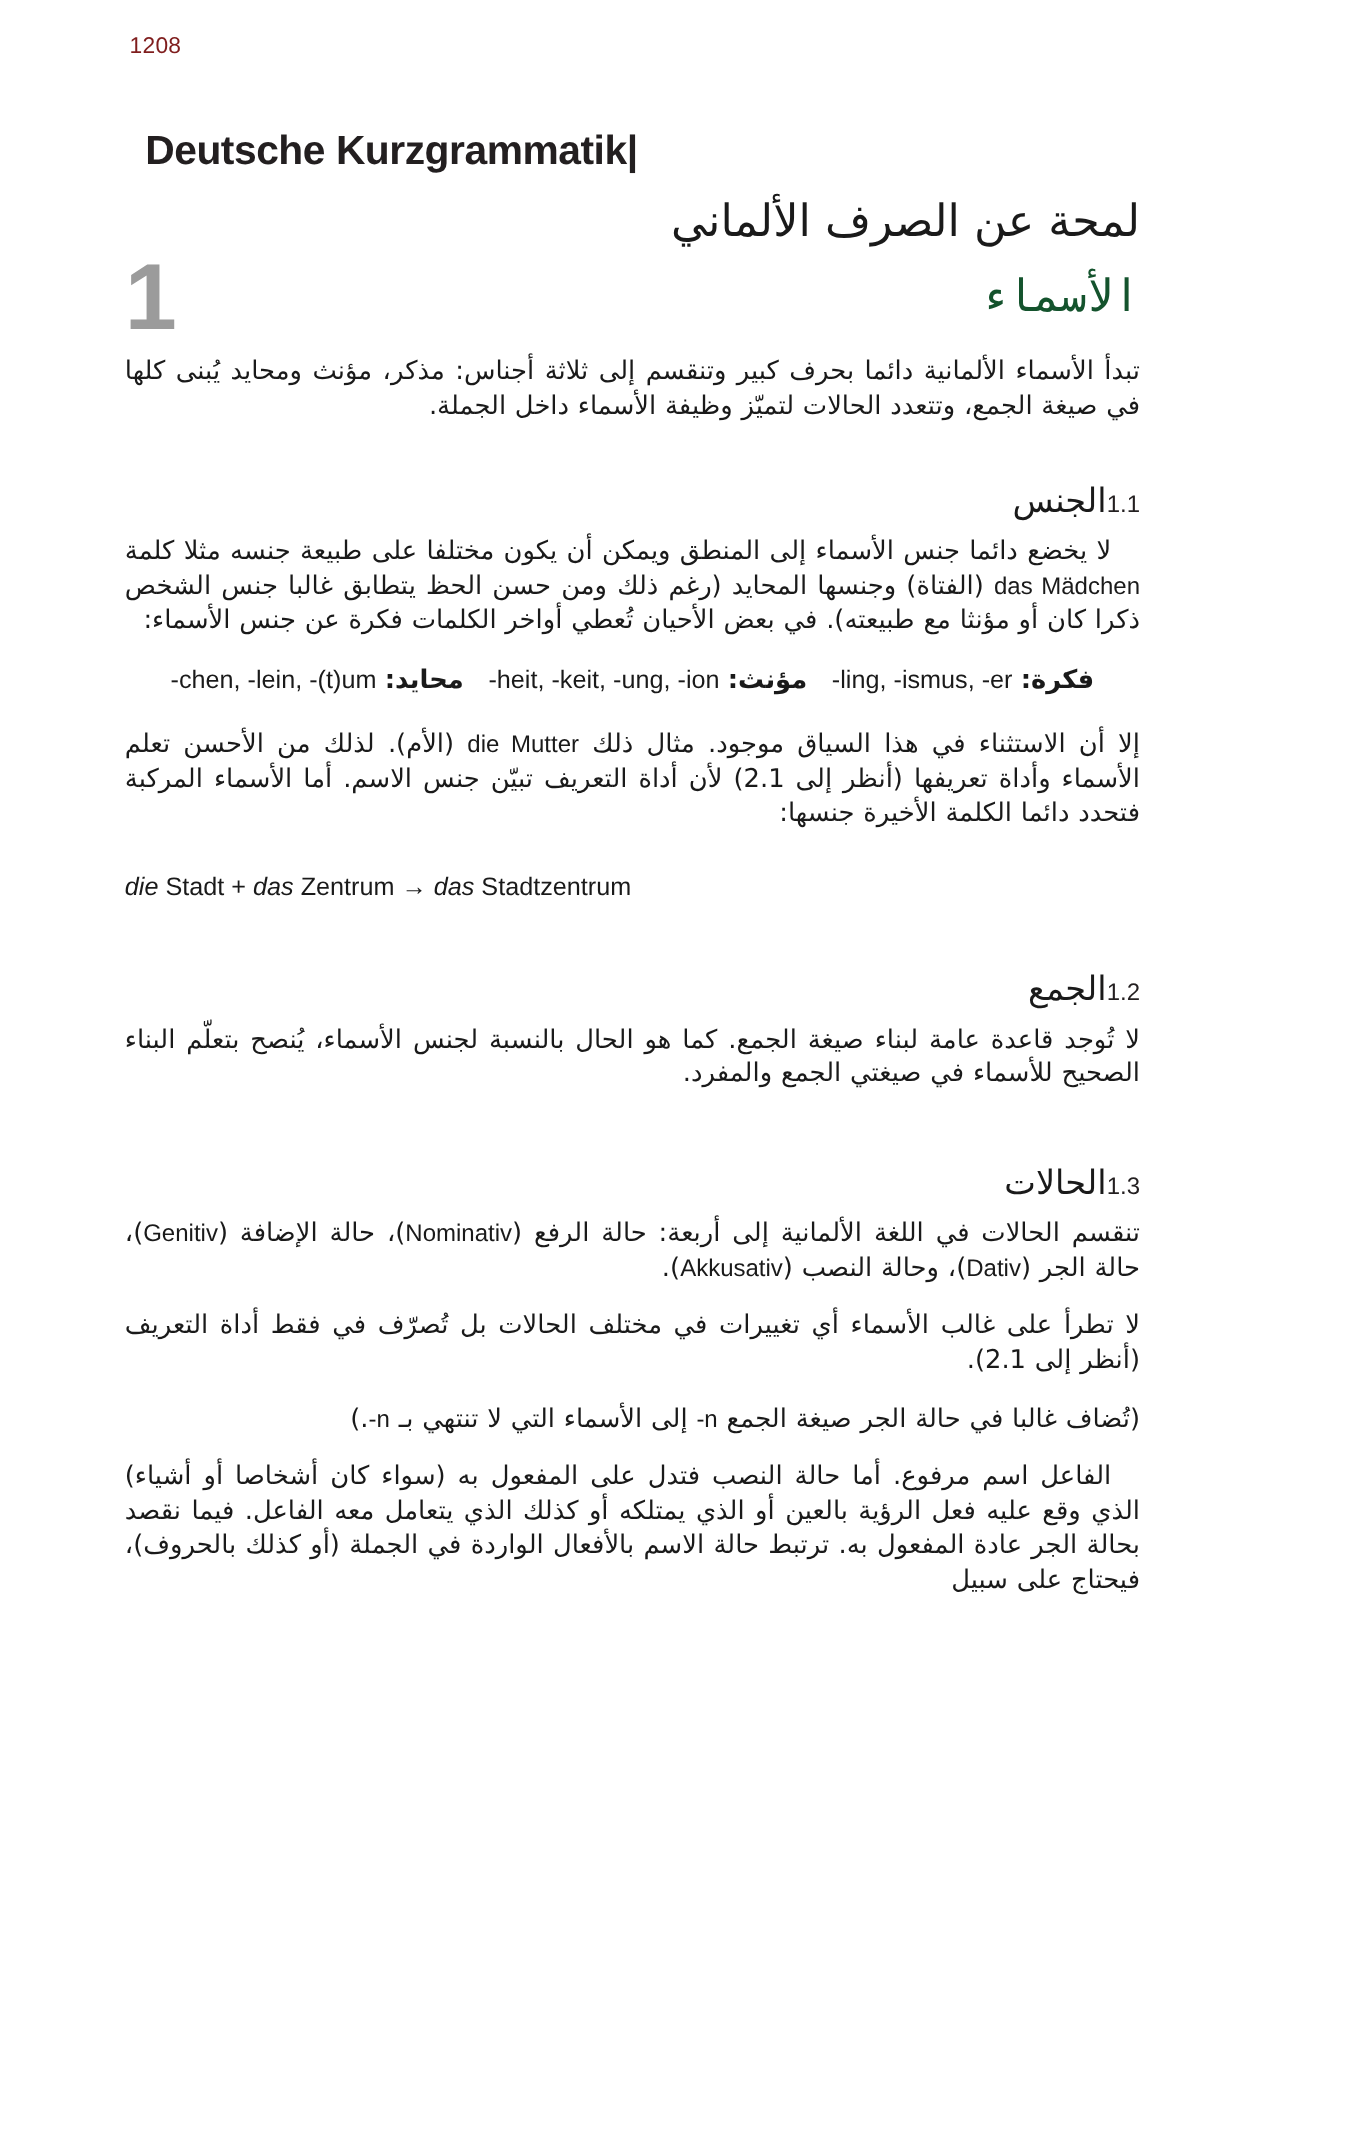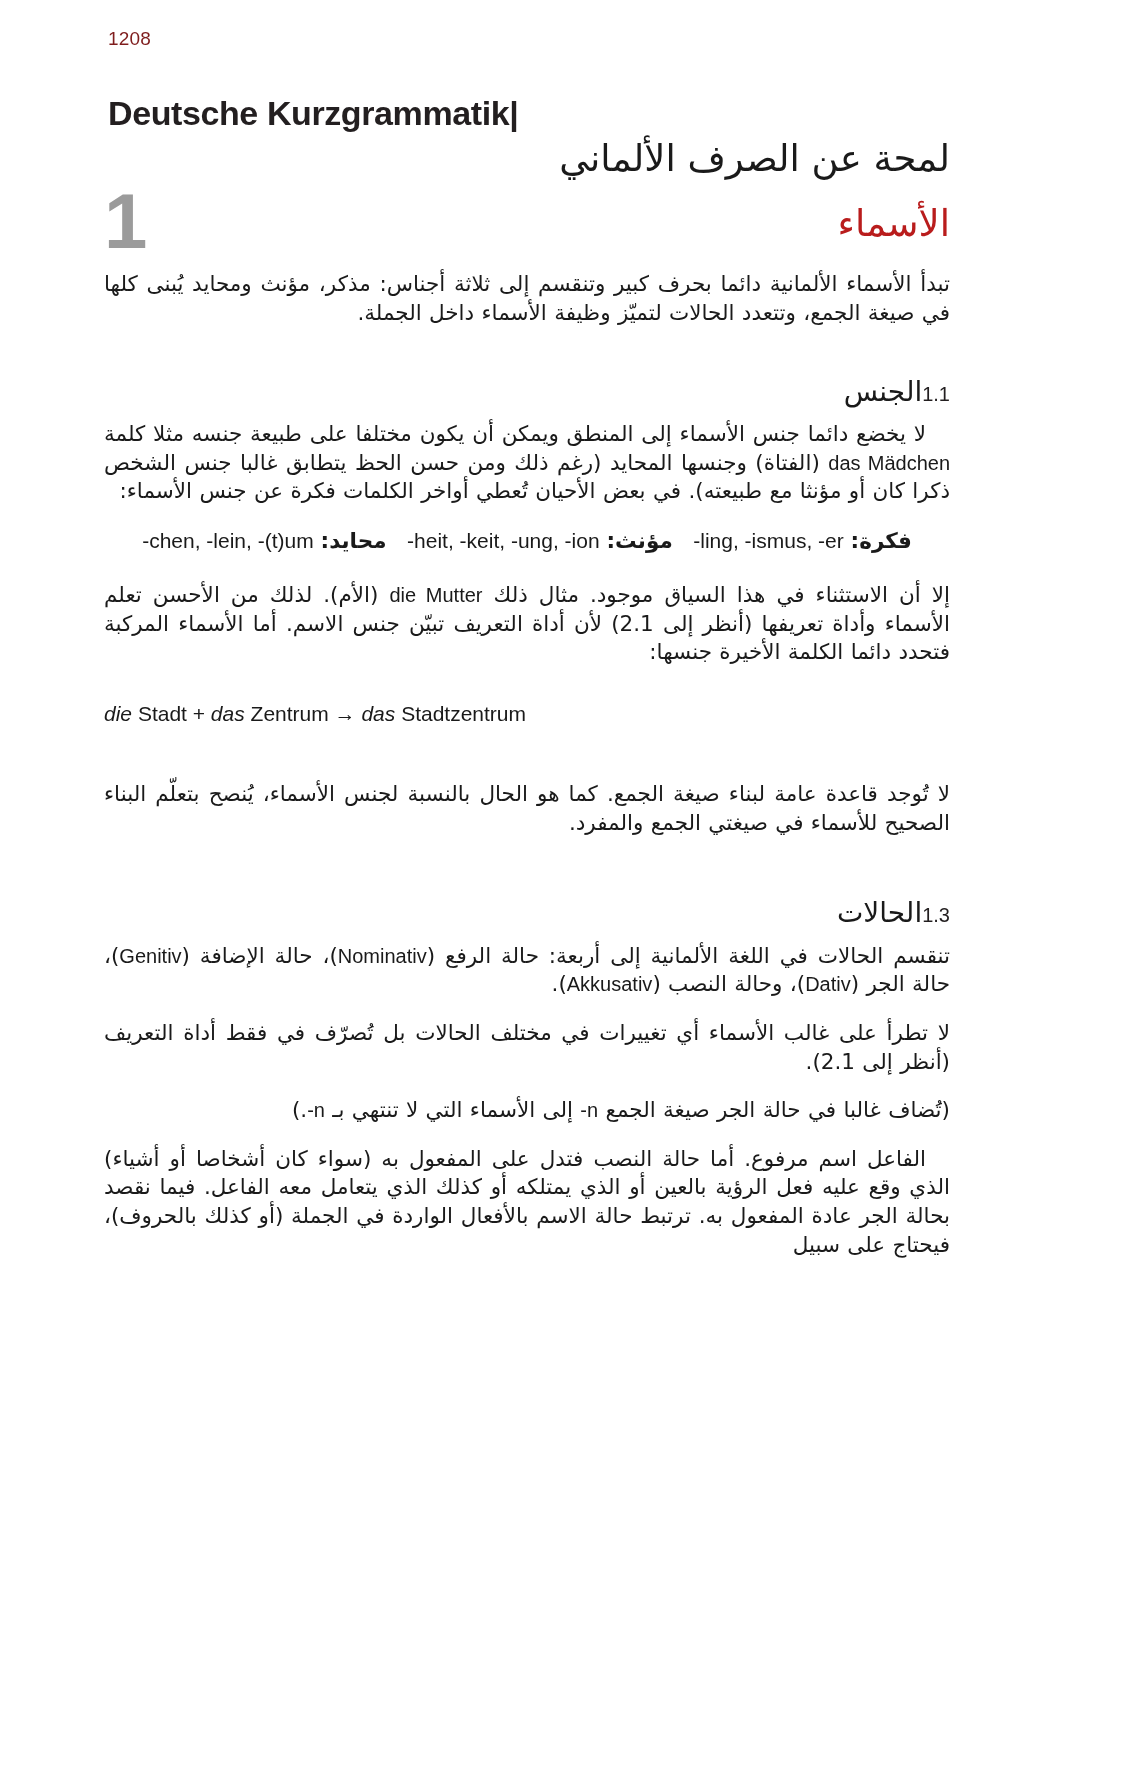--- a/index.html
+++ b/index.html
@@ -50,21 +50,21 @@
   
   .title-de {
     direction: ltr;
     text-align: left;
     font-family: "Liberation Sans", sans-serif;
     font-weight: bold;
     font-size: 34px;
     line-height: 1.12;
     letter-spacing: -0.4px;
     color: #231f20;
-    margin: 4px;
+    margin: 17px;
     white-space: nowrap;
   }
   .title-ar {
     direction: rtl;
     text-align: right;
     font-family: "DejaVu Sans", sans-serif;
     font-size: 37px;
     line-height: 1.25;
     color: #1a1a1a;
     margin: 4px 0 0 0;
@@ -86,24 +86,24 @@
     font-weight: bold;
     font-size: 78px;
     line-height: 1;
     color: #9b9b9b;
   }
   .sec1-title {
     position: absolute;
     right: 0;
     top: 6px;
     direction: rtl;
-    font-family: Liberation Sans, sans-serif;
+    font-family: Liberation Mono, monospace;
     font-size: 37px;
     line-height: 1.2;
-    color: #b91c1c;
+    color: #14532d;
   }
 
   
   p.body {
     direction: rtl;
     text-align: justify;
     text-align-last: right;
     font-family: "DejaVu Sans", sans-serif;
     font-size: 21.5px;
     line-height: 1.33;
@@ -219,20 +219,24 @@
     <div class="gap-md"></div>
 
     <p class="body">إلا أن الاستثناء في هذا السياق موجود. مثال ذلك <span class="lat">die Mutter</span> (الأم). لذلك من الأحسن تعلم الأسماء وأداة تعريفها (أنظر إلى 2.1) لأن أداة التعريف تبيّن جنس الاسم. أما الأسماء المركبة فتحدد دائما الكلمة الأخيرة جنسها:</p>
 
     <div class="gap-md"></div>
 
     <p class="example"><i>die</i> <span>Stadt</span> + <i>das</i> <span>Zentrum</span> → <i>das</i> <span>Stadtzentrum</span></p>
 
     <div class="gap-xl"></div>
 
+    <div class="subhead">
+      <span class="sh-title">الجمع</span>
+      <span class="sh-num">1.2</span>
+    </div>
 
     <p class="body">لا تُوجد قاعدة عامة لبناء صيغة الجمع. كما هو الحال بالنسبة لجنس الأسماء، يُنصح بتعلّم البناء الصحيح للأسماء في صيغتي الجمع والمفرد.</p>
 
     <div class="gap-xl"></div>
 
     <div class="subhead">
       <span class="sh-title">الحالات</span>
       <span class="sh-num">1.3</span>
     </div>
 

